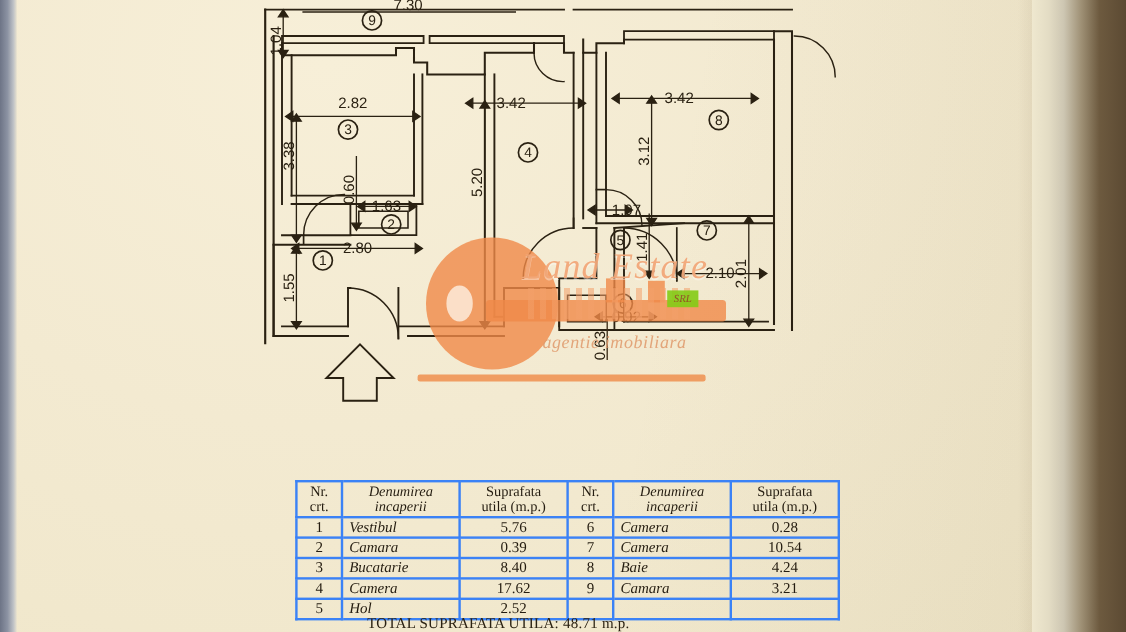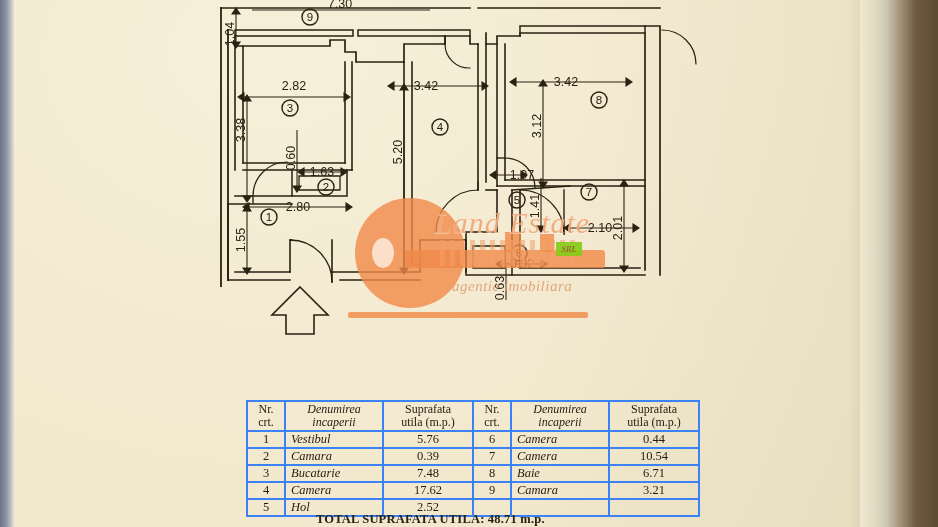--- a/index.html
+++ b/index.html
@@ -94,21 +94,21 @@
   }
   table.areas td.hd{text-align:center;font-size:12px;line-height:13px;padding:1px 4px;}
   td.c-nr{width:26px;text-align:center;}
   td.c-nm{width:86px;text-align:left;font-style:italic;}
   td.c-ar{width:78px;text-align:center;}
   .total{
     position:absolute;left:310px;top:516px;
     font-family:"Liberation Serif",serif;font-size:12.5px;color:#2a2112;
     letter-spacing:.2px;
   }
-  .total-clip{position:absolute;left:252px;top:512px;width:420px;height:15px;overflow:hidden;font-weight:bold;}
+  .total-clip{position:absolute;left:242px;top:512px;width:420px;height:15px;overflow:hidden;}
 </style>
 </head>
 <body>
 
 <div id="stage">
 
   <div class="paper"></div>
   <div class="paper-shadow"></div>
   <div class="edge-left"></div>
   <div class="edge-right"></div>
@@ -355,37 +355,37 @@
             <div>utila (m.p.)</div>
           </td>
         </tr>
 
         <tr>
           <td class="c-nr">1</td>
           <td class="c-nm">Vestibul</td>
           <td class="c-ar">5.76</td>
           <td class="c-nr">6</td>
           <td class="c-nm">Camera</td>
-          <td class="c-ar">0.44</td>
+          <td class="c-ar">0.28</td>
         </tr>
         <tr>
           <td class="c-nr">2</td>
           <td class="c-nm">Camara</td>
           <td class="c-ar">0.39</td>
           <td class="c-nr">7</td>
           <td class="c-nm">Camera</td>
           <td class="c-ar">10.54</td>
         </tr>
         <tr>
           <td class="c-nr">3</td>
           <td class="c-nm">Bucatarie</td>
-          <td class="c-ar">7.48</td>
+          <td class="c-ar">8.40</td>
           <td class="c-nr">8</td>
           <td class="c-nm">Baie</td>
-          <td class="c-ar">6.71</td>
+          <td class="c-ar">4.24</td>
         </tr>
         <tr>
           <td class="c-nr">4</td>
           <td class="c-nm">Camera</td>
           <td class="c-ar">17.62</td>
           <td class="c-nr">9</td>
           <td class="c-nm">Camara</td>
           <td class="c-ar">3.21</td>
         </tr>
         <tr>

